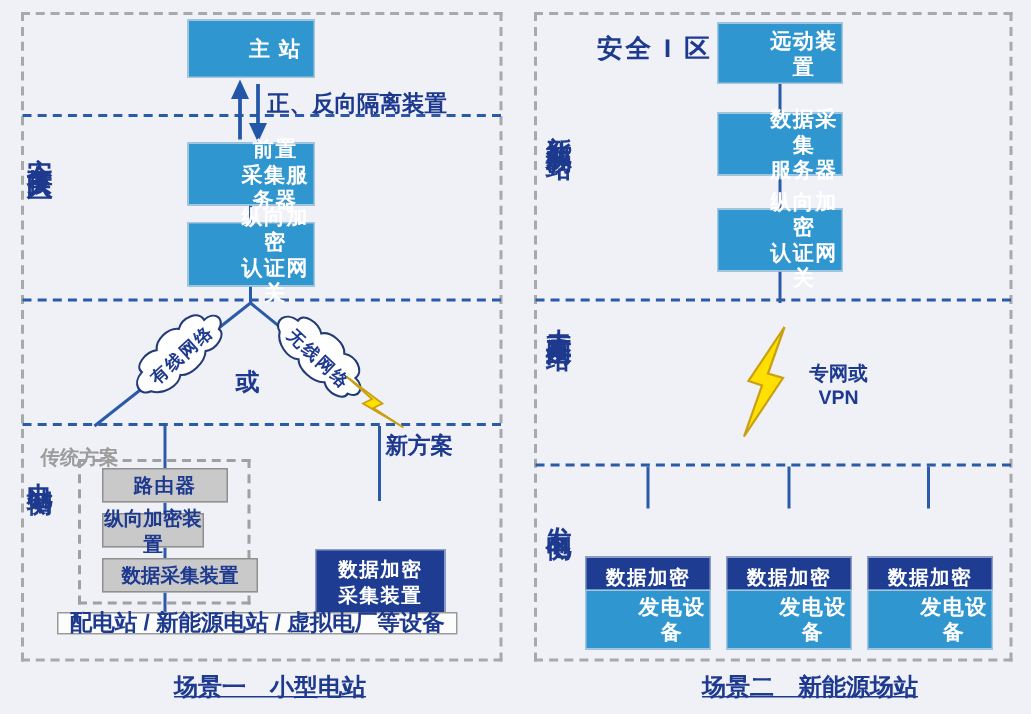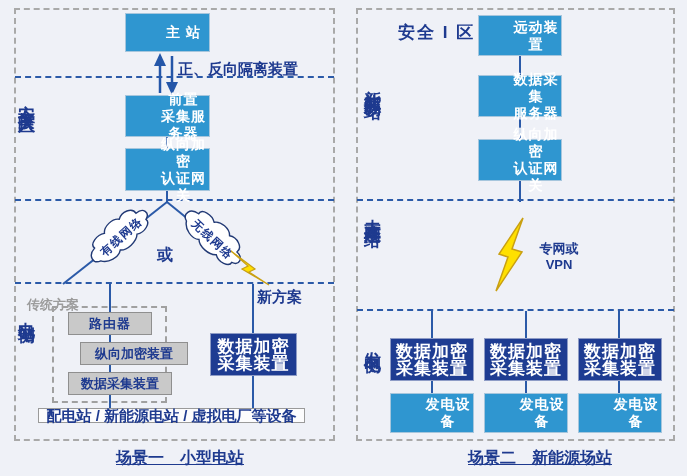--- a/index.html
+++ b/index.html
@@ -3,21 +3,21 @@
 <meta charset="utf-8">
 <style>
   html,body{margin:0;padding:0;background:#eff1f7;}
   .canvas{position:relative;width:687px;height:476px;background:#eff1f7;overflow:hidden;
           font-family:"Liberation Sans","DejaVu Sans",sans-serif;}
   .panel{position:absolute;border:2px dashed #a9a9a9;box-sizing:border-box;}
   .sep{position:absolute;height:0;border-top:2px dashed #2b5aa8;}
   .box{position:absolute;box-sizing:border-box;display:flex;align-items:center;justify-content:center;
        text-align:center;font-weight:bold;white-space:pre-line;letter-spacing:1px;line-height:17px;}
   .box-blue{background:#2f96d0;border:1px solid #a6c6dd;color:#ffffff;font-size:14px;padding-left:32px;}
-  .box-navy{background:#1e3c92;border:1px solid #8e9cc6;color:#ffffff;font-size:17px;}
+  .box-navy{background:#1e3c92;border:1px solid #8e9cc6;color:#ffffff;font-size:13px;margin-top:33px;}
   .box-gray{background:#c9c9c9;border:1px solid #8f8f8f;color:#1e3a8f;font-size:13px;}
   .box-white{background:#fcfcfd;border:1px solid #9a9a9a;color:#1e3a8f;font-size:15px;}
   .vlabel{position:absolute;writing-mode:vertical-rl;text-orientation:upright;font-weight:bold;
           color:#1e3a8f;font-size:17px;letter-spacing:3px;line-height:20px;}
   .hlabel{position:absolute;font-weight:bold;color:#1e3a8f;white-space:pre-line;}
   .inner-dash{position:absolute;border:2px dashed #a0a0a0;box-sizing:border-box;}
   svg.overlay{position:absolute;left:0;top:0;}
   .caption{position:absolute;font-weight:bold;color:#1e3a8f;font-size:16px;text-align:center;text-decoration:underline;}
 </style>
 </head>
@@ -92,21 +92,21 @@
 
   <div class="hlabel" style="left:27px;top:296px;font-size:13px;color:#9c9c9c;">传统方案</div>
 
   <div class="hlabel" style="left:257px;top:288px;font-size:15px;">新方案</div>
 
   <div class="vlabel" style="left:16px;top:308px;">电站侧</div>
 
   <div class="inner-dash" style="left:52px;top:306px;width:115px;height:97px;"></div>
 
   <div class="box box-gray" style="left:68px;top:312px;width:84px;height:23px;">路由器</div>
-  <div class="box box-gray" style="left:80px;top:342px;width:108px;height:23px;letter-spacing:0;">纵向加密装置</div>
+  <div class="box box-gray" style="left:68px;top:342px;width:68px;height:23px;letter-spacing:0;">纵向加密装置</div>
   <div class="box box-gray" style="left:68px;top:372px;width:104px;height:23px;letter-spacing:0;">数据采集装置</div>
 
   <div class="box box-navy" style="left:210px;top:333px;width:87px;height:43px;">数据加密
 采集装置</div>
 
   <div class="box box-white" style="left:38px;top:408px;width:267px;height:15px;letter-spacing:0;">配电站 / 新能源电站 / 虚拟电厂等设备</div>
 
   <div class="caption" style="left:60px;top:448px;width:240px;">场景一　小型电站</div>
 
   <div class="hlabel" style="left:398px;top:21px;font-size:17px;letter-spacing:2px;">安全 I 区</div>

